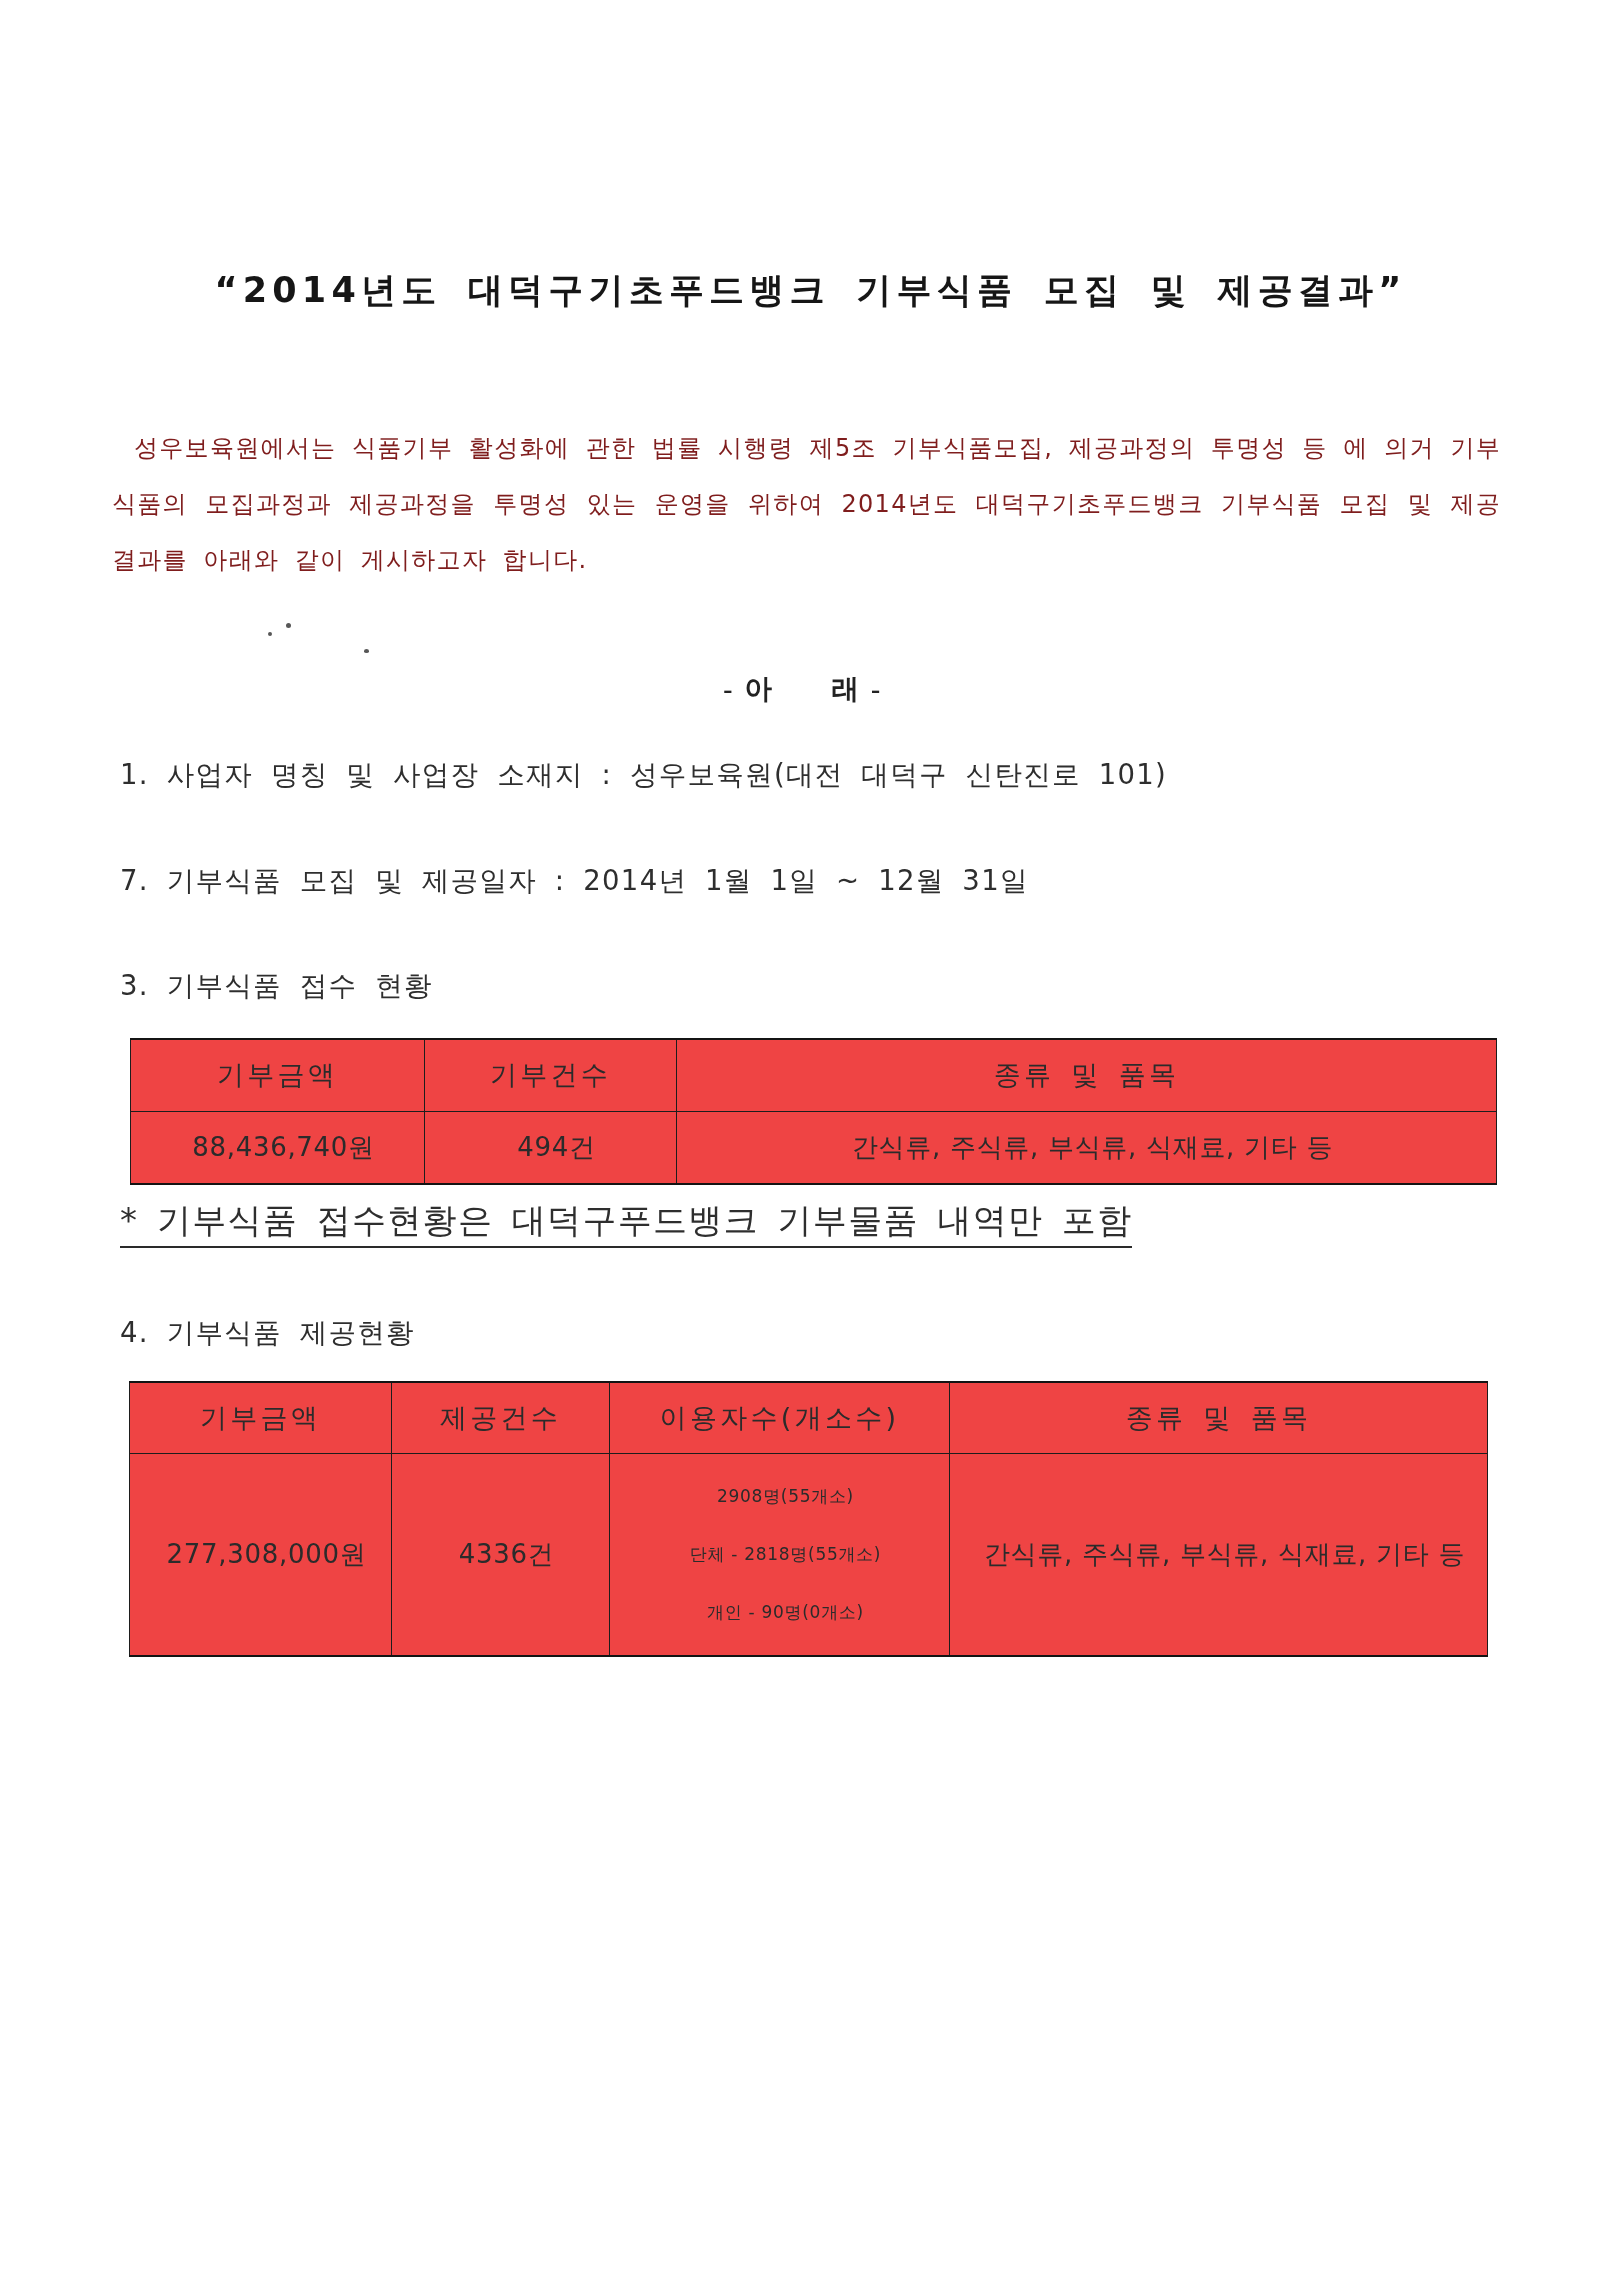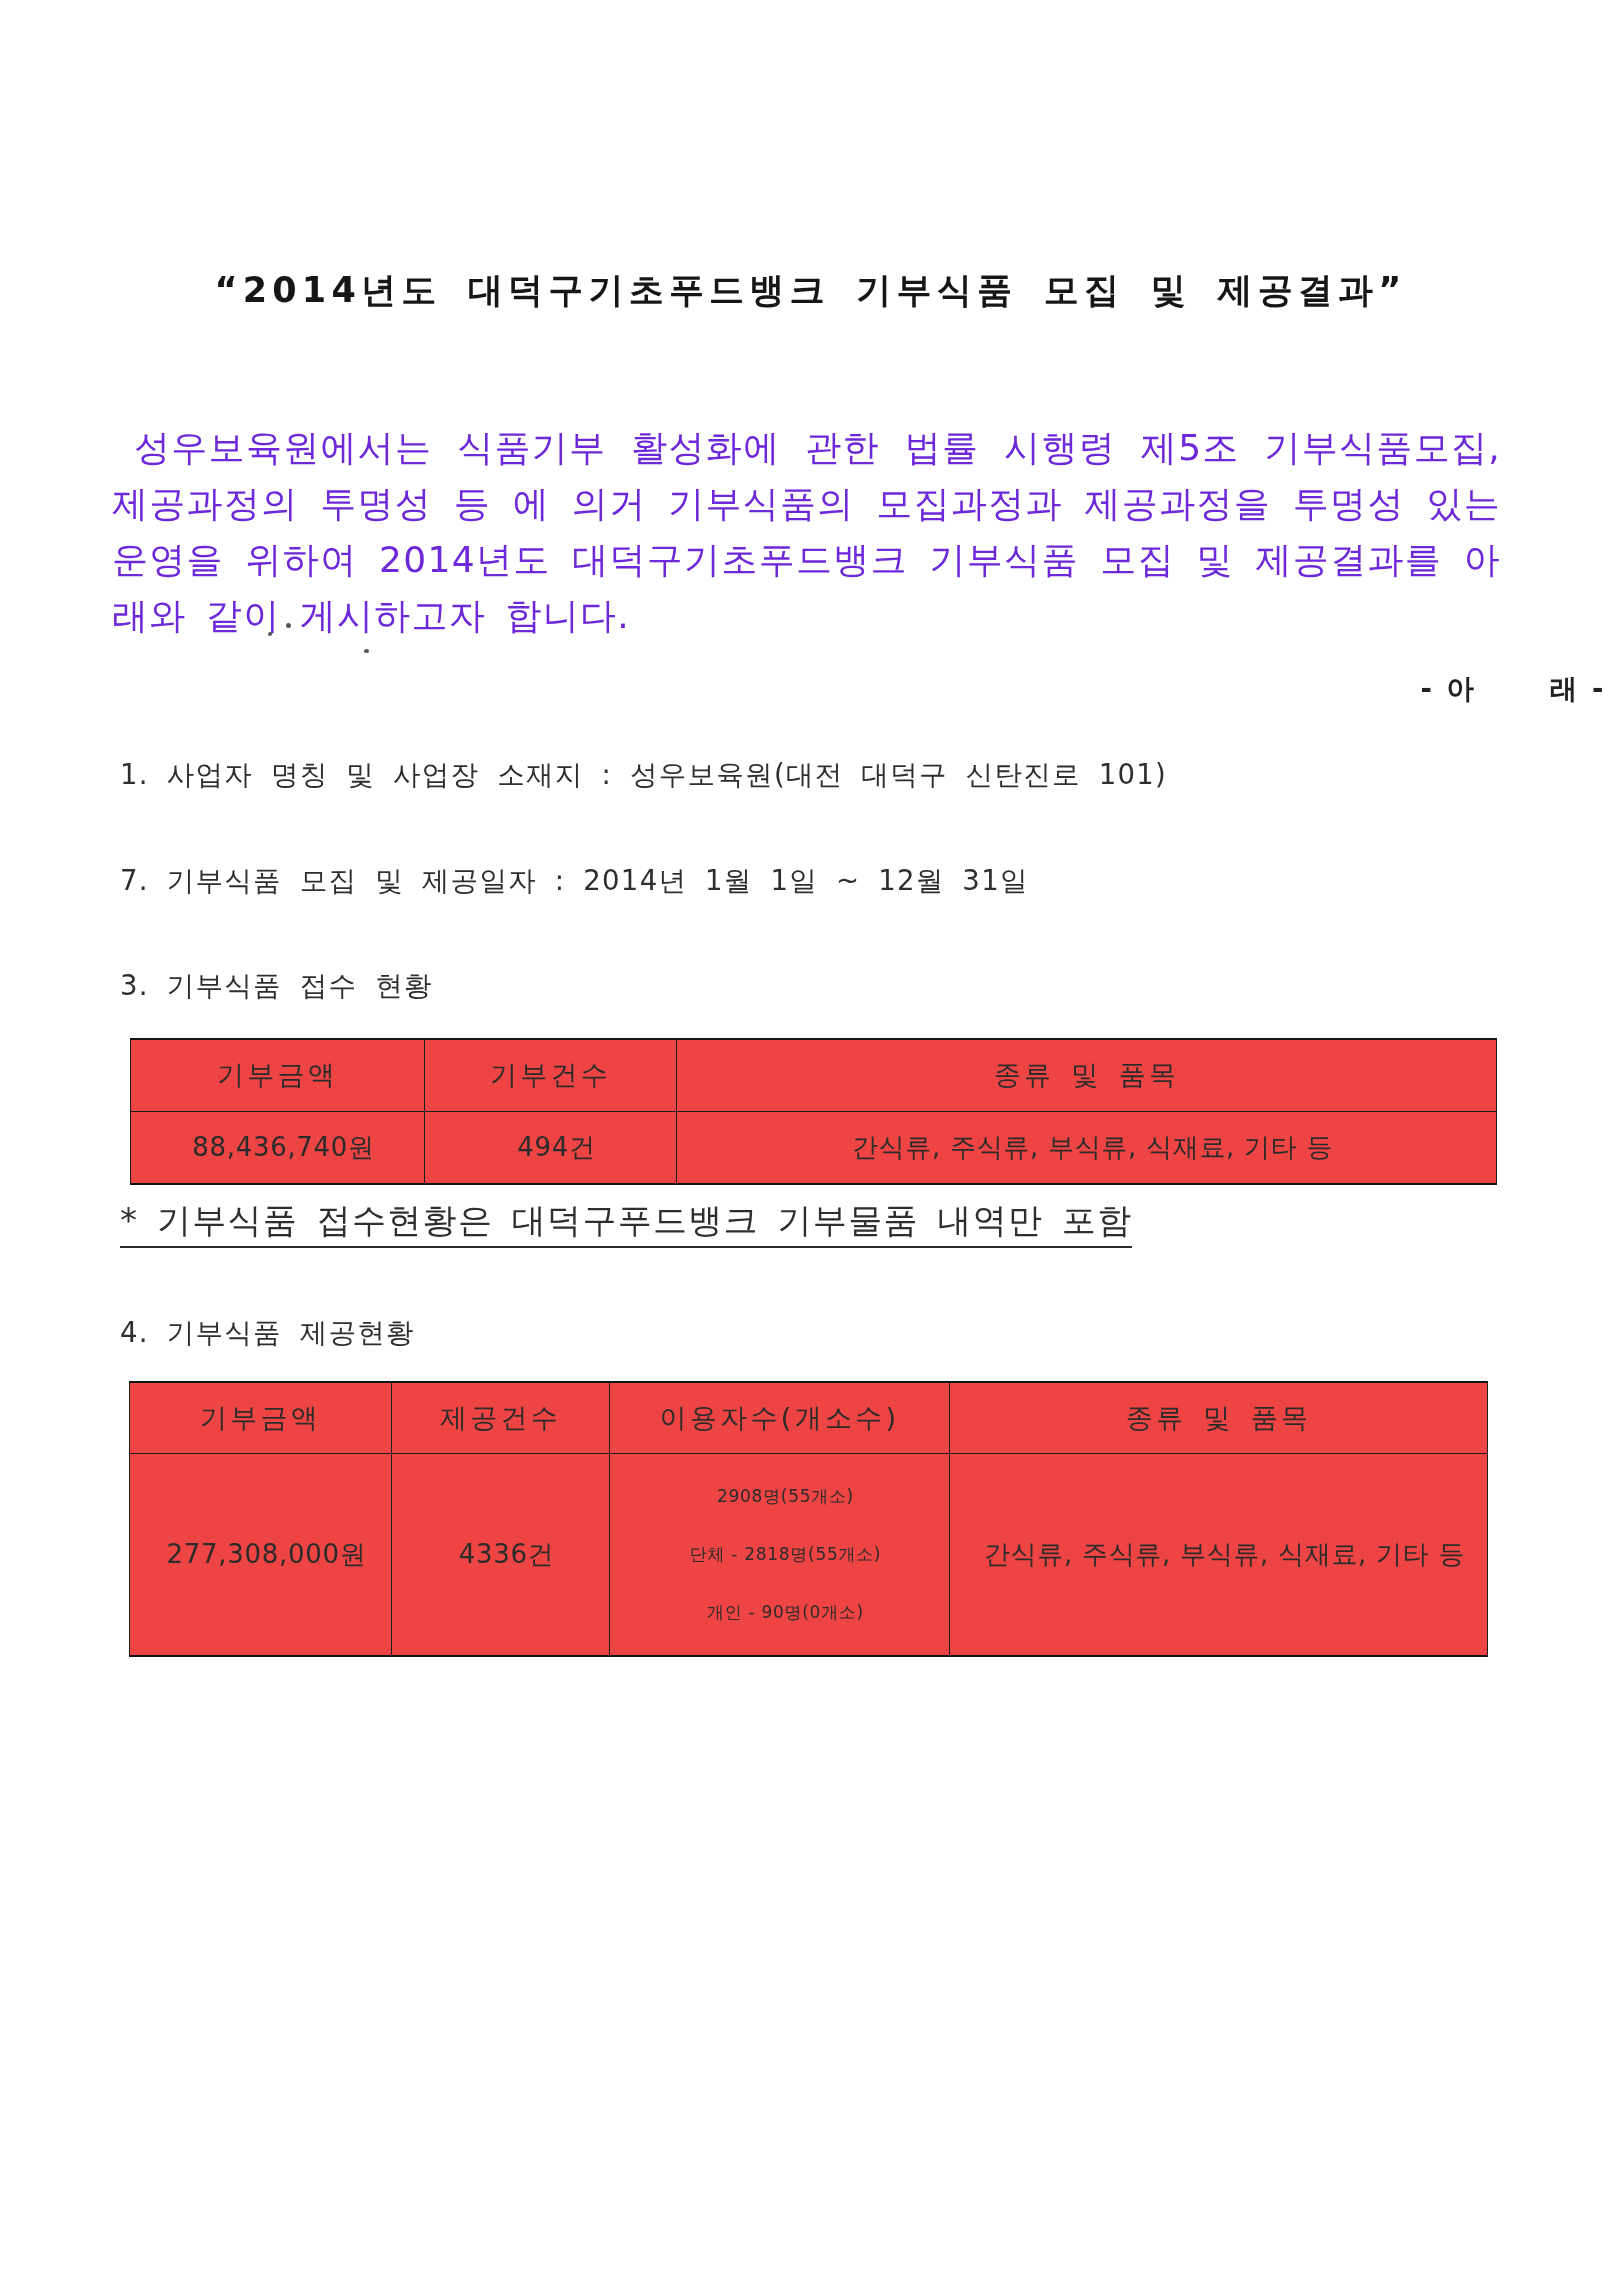--- a/index.html
+++ b/index.html
@@ -31,40 +31,41 @@
     color: #161616;
     white-space: nowrap;
   }
 
   .intro {
     position: absolute;
     top: 420px;
     left: 112px;
     width: 1389px;
     margin: 0;
-    font-size: 36px;
+    font-size: 24px;
     line-height: 56px;
     letter-spacing: 1.3px;
     word-spacing: 6.5px;
     text-align: justify;
     text-indent: 22px;
-    color: #6d28d9;
+    color: #7f1d1d;
   }
 
   .below-divider {
     position: absolute;
     top: 671px;
     left: 0;
     width: 1606px;
-    text-align: right;
+    text-align: center;
     font-size: 27.5px;
     font-weight: 700;
     letter-spacing: 2.6px;
     white-space: pre;
     color: #222222;
+    font-family: Liberation Serif, serif;
   }
 
   .list-item {
     position: absolute;
     left: 120px;
     margin: 0;
     font-size: 27.5px;
     letter-spacing: 1.3px;
     word-spacing: 7.8px;
     color: #2e2e2e;

